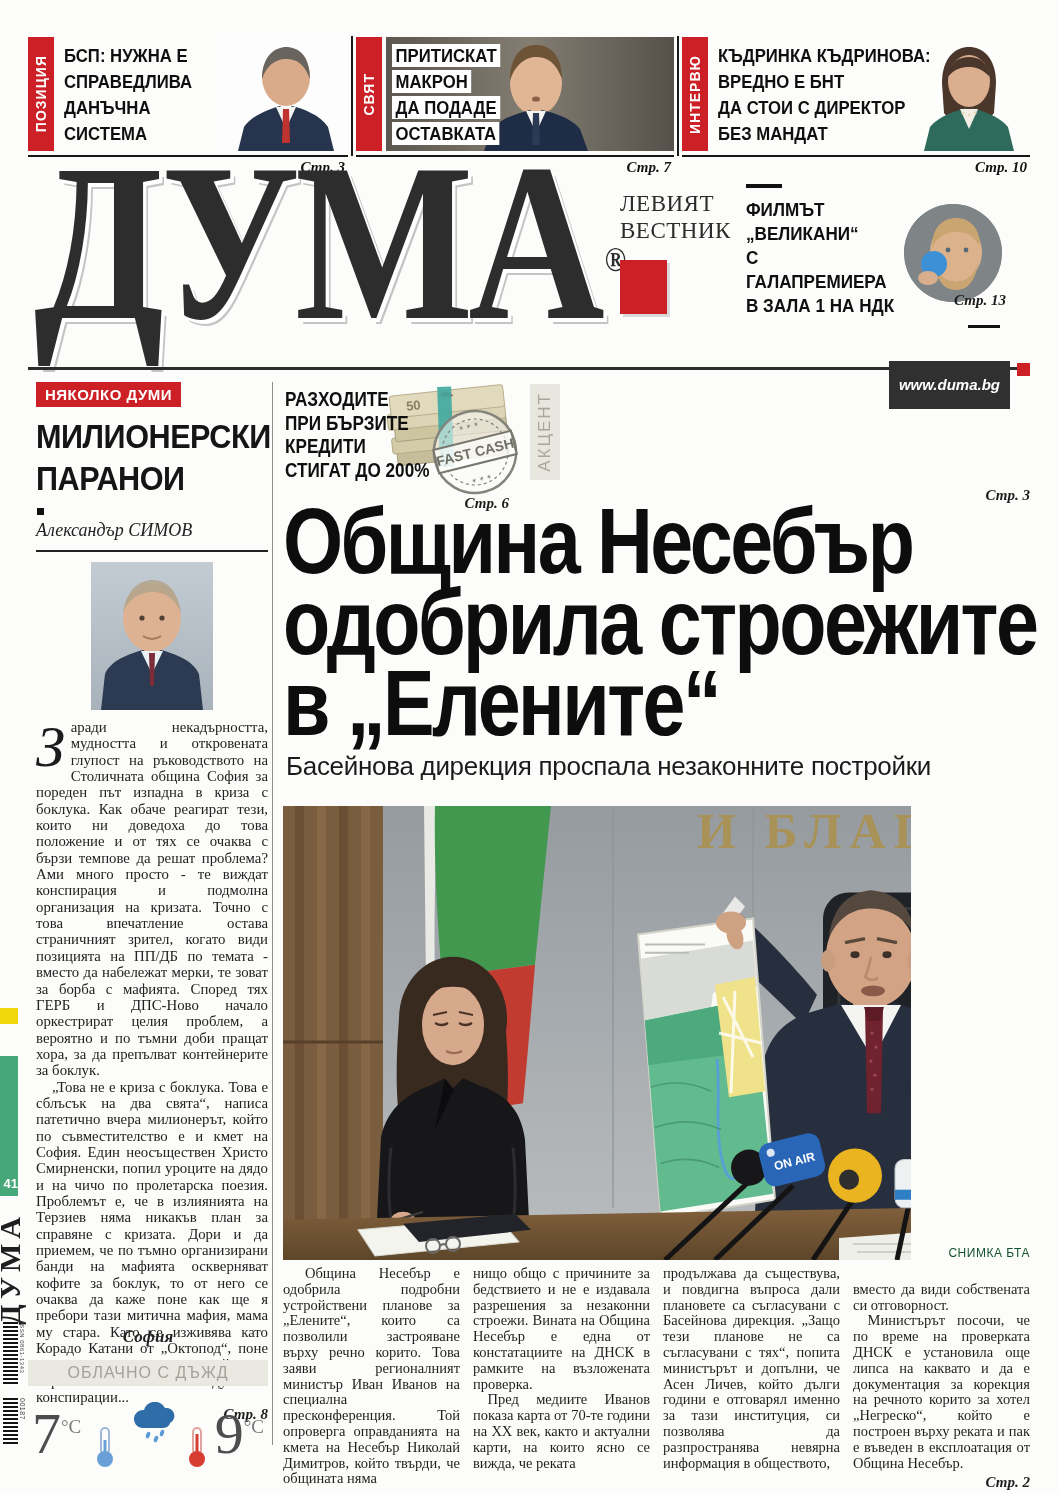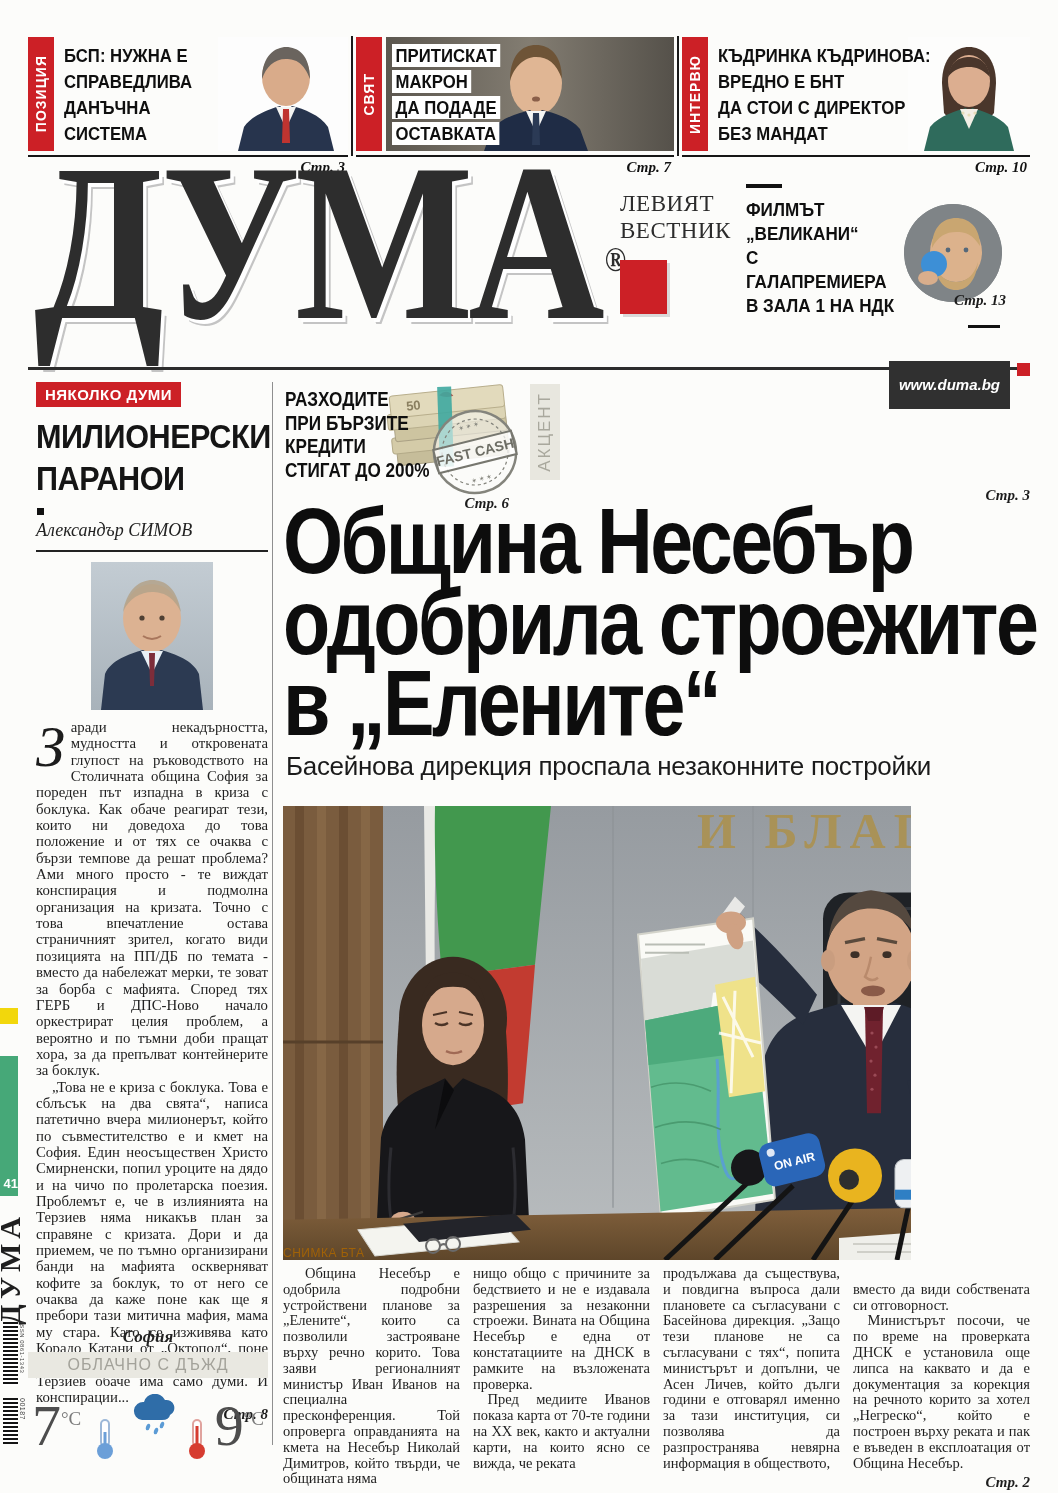--- a/index.html
+++ b/index.html
@@ -90,21 +90,21 @@
   .op-rule{height:2px;background:#222;margin:9px 0 10px;}
   .op-photo{width:122px;height:148px;margin:0 auto 9px;}
   .op-body{font:14.8px/16.35px "Liberation Serif",serif;text-align:justify;color:#222;}
   .op-body2{text-indent:16px;}
   .dropcap{float:left;font:italic 58px/46px "Liberation Serif",serif;padding:5px 6px 0 0;color:#1c1c1c;}
   .op-page{text-align:right;font:bold italic 15px "Liberation Serif",serif;margin-top:1px;}
 
   
   .weather{position:absolute;left:28px;top:1327px;width:240px;}
   .w-city{text-align:center;font:bold italic 17px "Liberation Serif",serif;color:#222;}
-  .w-bar{margin-top:5px;height:26px;background:#e9e8e1;color:#a3a29a;
+  .w-bar{margin-top:13px;height:26px;background:#e9e8e1;color:#a3a29a;
          font:16px/26px "Liberation Sans",sans-serif;text-align:center;letter-spacing:1px;}
   .w-row{position:relative;height:100px;}
   .w-temp{position:absolute;top:12px;font:58px/58px "Liberation Serif",serif;color:#4d4d4d;}
   .w-temp sup{font-size:19px;color:#7a7a7a;}
   .w-low{left:4px;}
   .w-high{right:4px;}
   .w-ic{position:absolute;}
   .w-thb{left:66px;top:40px;}
   .w-cld{left:100px;top:16px;}
   .w-thr{left:158px;top:40px;}
@@ -131,22 +131,22 @@
   .akcent-page{position:absolute;left:566px;top:487px;width:464px;text-align:right;
                font:bold italic 15px "Liberation Serif",serif;}
 
   
   .headline{position:absolute;left:283px;top:501px;width:760px;}
   .hl{font:bold 92px/81px "Liberation Sans",sans-serif;letter-spacing:-3px;color:#0d0d0d;
       transform:scaleX(.84);transform-origin:left top;white-space:nowrap;}
   .subhead{position:absolute;left:286px;top:751px;width:744px;
            font:26px/30px "Liberation Sans",sans-serif;letter-spacing:-.3px;color:#1b1b1b;}
   .photo{position:absolute;left:283px;top:806px;width:628px;height:454px;overflow:hidden;background:#737373;}
-  .caption{position:absolute;left:283px;top:1246px;width:747px;
-           font:12px "Liberation Sans",sans-serif;color:#a16207;letter-spacing:.5px;}
+  .caption{position:absolute;left:283px;top:1246px;width:747px;text-align:right;
+           font:12px "Liberation Sans",sans-serif;color:#14532d;letter-spacing:.5px;}
   .cols{position:absolute;left:283px;top:1266px;width:747px;display:flex;gap:13px;}
   .col{width:177px;font:14.5px/15.8px "Liberation Serif",serif;text-align:justify;
        color:#1e1e1e;white-space:pre-line;}
   .col-first{text-indent:22px;}
   .col-page{text-align:right;font:bold italic 15px "Liberation Serif",serif;margin-top:3px;}
 </style>
 </head>
 <body>
 
 <div class="page">

